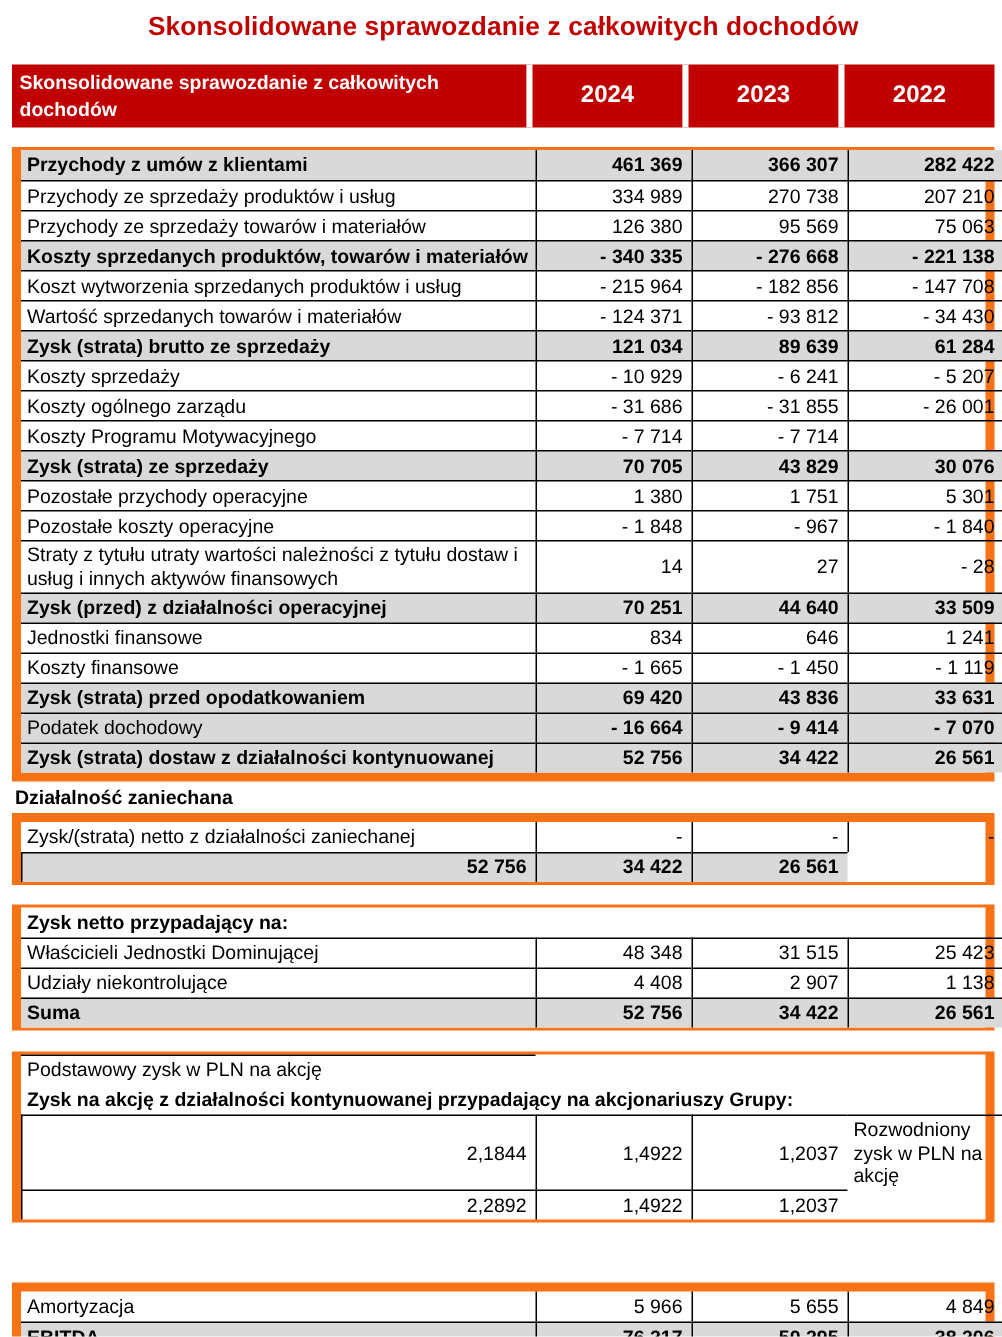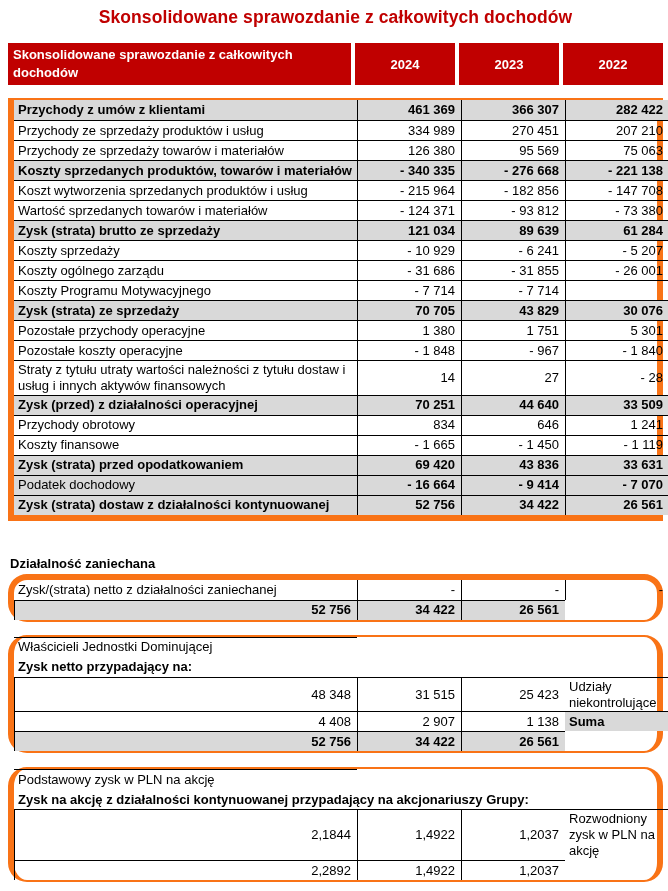--- a/index.html
+++ b/index.html
@@ -13,38 +13,38 @@
   .doc-title{
     font-size:17.5px;font-weight:bold;color:#C00000;
     text-align:center;margin:2px 0 15px 0;letter-spacing:0.1px;
   }
   .red-header{
     display:grid;grid-template-columns:343px 104px 104px 104px;
     margin-bottom:13px;
   }
   .red-cell{background:#C00000;color:#fff;font-weight:bold;box-sizing:border-box;}
   .red-label{padding:2px 5px;display:flex;align-items:center;min-height:42px;line-height:1.35;}
-  .red-year{display:flex;align-items:center;justify-content:center;border-left:4px solid #ffffff;font-size:13px;}
+  .red-year{display:flex;align-items:center;justify-content:center;border-left:4px solid #ffffff;font-size:16px;}
   .tbl{
     display:grid;grid-template-columns:343px 104px 104px 104px;
     border:6px solid #f97316;box-sizing:border-box;
   }
   .tbl.bt2{border-top-width:2px;}
-  .tbl.bb2{border-bottom-width:2px;border-radius:19px;}
+  .tbl.bb2{border-bottom-width:2px;}
   .cell{
     box-sizing:border-box;display:flex;align-items:center;
     min-height:20px;padding:1px 4px;line-height:1.22;
   }
   .cell.bt{border-top:1px solid #000;}
   .cell.bl{border-left:1px solid #000;}
   .cell.val{justify-content:flex-end;padding-right:6px;white-space:nowrap;}
   .cell.shaded{background:#D9D9D9;}
   .cell.bold{font-weight:bold;}
   .cell.hdr{font-weight:bold;grid-column:1 / -1;}
-  .band{font-weight:bold;min-height:19px;display:flex;align-items:center;padding:1px 0 1px 2px;margin-top:32px;}
+  .band{font-weight:bold;min-height:19px;display:flex;align-items:center;padding:1px 0 1px 2px;}
   .spacer{width:100%;}
 </style>
 </head>
 <body>
 
 <div class="page">
   <div class="doc-title">Skonsolidowane sprawozdanie z całkowitych dochodów</div>
 
   <div class="red-header">
     <div class="red-cell red-label">Skonsolidowane sprawozdanie z całkowitych dochodów</div>
@@ -54,38 +54,38 @@
   </div>
 
   <div id="tables-root">
       <div class="tbl bt2">
         <div class="cell lab shaded bold">Przychody z umów z klientami</div>
         <div class="cell val bl shaded bold">461 369</div>
         <div class="cell val bl shaded bold">366 307</div>
         <div class="cell val bl shaded bold">282 422</div>
         <div class="cell lab bt">Przychody ze sprzedaży produktów i usług</div>
         <div class="cell val bl bt">334 989</div>
-        <div class="cell val bl bt">270 451</div>
+        <div class="cell val bl bt">270 738</div>
         <div class="cell val bl bt">207 210</div>
         <div class="cell lab bt">Przychody ze sprzedaży towarów i materiałów</div>
         <div class="cell val bl bt">126 380</div>
         <div class="cell val bl bt">95 569</div>
         <div class="cell val bl bt">75 063</div>
         <div class="cell lab bt shaded bold">Koszty sprzedanych produktów, towarów i materiałów</div>
         <div class="cell val bl bt shaded bold">- 340 335</div>
         <div class="cell val bl bt shaded bold">- 276 668</div>
         <div class="cell val bl bt shaded bold">- 221 138</div>
         <div class="cell lab bt">Koszt wytworzenia sprzedanych produktów i usług</div>
         <div class="cell val bl bt">- 215 964</div>
         <div class="cell val bl bt">- 182 856</div>
         <div class="cell val bl bt">- 147 708</div>
         <div class="cell lab bt">Wartość sprzedanych towarów i materiałów</div>
         <div class="cell val bl bt">- 124 371</div>
         <div class="cell val bl bt">- 93 812</div>
-        <div class="cell val bl bt">- 73 380</div>
+        <div class="cell val bl bt">- 34 430</div>
         <div class="cell lab bt shaded bold">Zysk (strata) brutto ze sprzedaży</div>
         <div class="cell val bl bt shaded bold">121 034</div>
         <div class="cell val bl bt shaded bold">89 639</div>
         <div class="cell val bl bt shaded bold">61 284</div>
         <div class="cell lab bt">Koszty sprzedaży</div>
         <div class="cell val bl bt">- 10 929</div>
         <div class="cell val bl bt">- 6 241</div>
         <div class="cell val bl bt">- 5 207</div>
         <div class="cell lab bt">Koszty ogólnego zarządu</div>
         <div class="cell val bl bt">- 31 686</div>
@@ -108,21 +108,21 @@
         <div class="cell val bl bt">- 967</div>
         <div class="cell val bl bt">- 1 840</div>
         <div class="cell lab bt">Straty z tytułu utraty wartości należności z tytułu dostaw i usług i innych aktywów finansowych</div>
         <div class="cell val bl bt">14</div>
         <div class="cell val bl bt">27</div>
         <div class="cell val bl bt">- 28</div>
         <div class="cell lab bt shaded bold">Zysk (przed) z działalności operacyjnej</div>
         <div class="cell val bl bt shaded bold">70 251</div>
         <div class="cell val bl bt shaded bold">44 640</div>
         <div class="cell val bl bt shaded bold">33 509</div>
-        <div class="cell lab bt">Przychody obrotowy</div>
+        <div class="cell lab bt">Jednostki finansowe</div>
         <div class="cell val bl bt">834</div>
         <div class="cell val bl bt">646</div>
         <div class="cell val bl bt">1 241</div>
         <div class="cell lab bt">Koszty finansowe</div>
         <div class="cell val bl bt">- 1 665</div>
         <div class="cell val bl bt">- 1 450</div>
         <div class="cell val bl bt">- 1 119</div>
         <div class="cell lab bt shaded bold">Zysk (strata) przed opodatkowaniem</div>
         <div class="cell val bl bt shaded bold">69 420</div>
         <div class="cell val bl bt shaded bold">43 836</div>
@@ -141,22 +141,22 @@
         <div class="cell lab">Zysk/(strata) netto z działalności zaniechanej</div>
         <div class="cell val bl">-</div>
         <div class="cell val bl">-</div>
         <div class="cell val bl">-</div>
         <div class="cell val bl bt shaded bold">52 756</div>
         <div class="cell val bl bt shaded bold">34 422</div>
         <div class="cell val bl bt shaded bold">26 561</div>
       </div>
       <div class="spacer" style="height: 13px;"></div>
       <div class="tbl bt2 bb2">
+        <div class="cell hdr">Zysk netto przypadający na:</div>
         <div class="cell lab bt">Właścicieli Jednostki Dominującej</div>
-        <div class="cell hdr">Zysk netto przypadający na:</div>
         <div class="cell val bl bt">48 348</div>
         <div class="cell val bl bt">31 515</div>
         <div class="cell val bl bt">25 423</div>
         <div class="cell lab bt">Udziały niekontrolujące</div>
         <div class="cell val bl bt">4 408</div>
         <div class="cell val bl bt">2 907</div>
         <div class="cell val bl bt">1 138</div>
         <div class="cell lab bt shaded bold">Suma</div>
         <div class="cell val bl bt shaded bold">52 756</div>
         <div class="cell val bl bt shaded bold">34 422</div>

